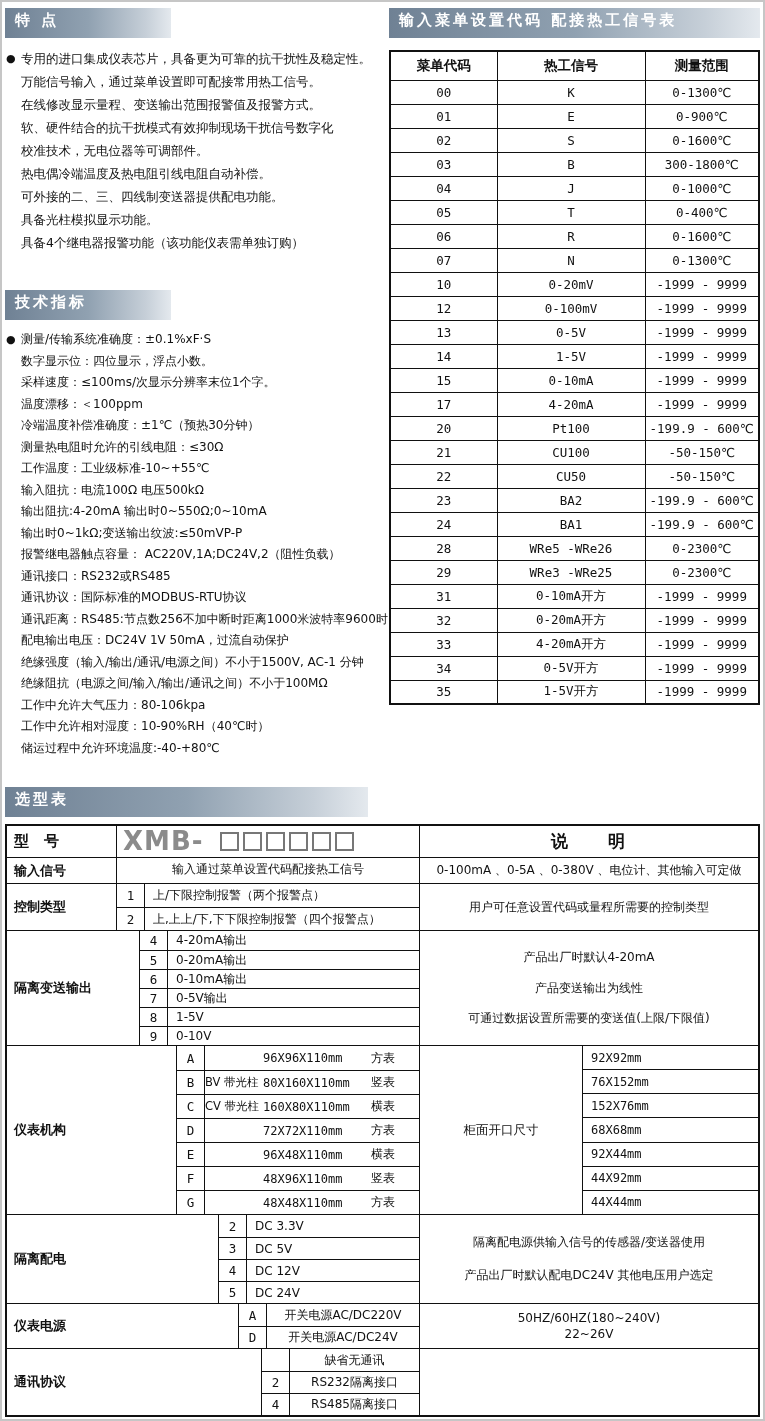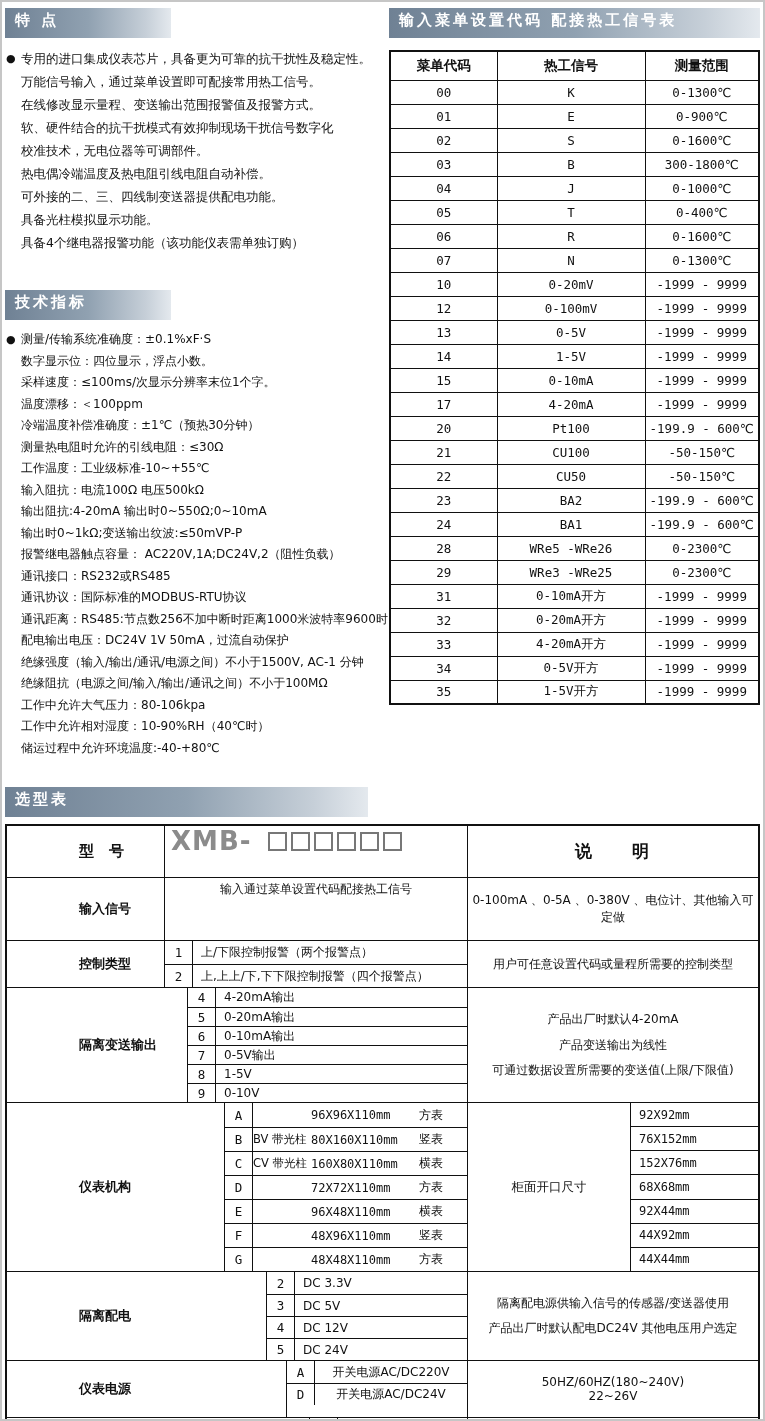--- a/index.html
+++ b/index.html
@@ -18,33 +18,33 @@
   .plist.features{margin-bottom:36px;}
   .plist.tight li{line-height:21.5px;font-size:12px;}
   .sig{width:100%;border-collapse:collapse;border:2px solid #111;margin-top:12px;}
   .sig th{height:29px;border:1px solid #111;font-size:13.5px;background:#fff;}
   .sig td{height:24px;border:1px solid #111;text-align:center;font-family:"DejaVu Sans Mono","DejaVu Sans",monospace;font-size:12.5px;}
   .sig th:nth-child(1){width:107px;}
   .sig th:nth-child(2){width:148px;}
   .sel{margin:0 3px;border:2px solid #111;font-size:12px;}
   .sgrp{display:flex;align-items:stretch;}
   .sgrp + .sgrp{border-top:1px solid #111;}
-  .glabel{flex:0 0 auto;display:flex;align-items:center;padding-left:24px;border-right:1px solid #111;font-weight:bold;font-size:13px;margin-left:48px;}
+  .glabel{flex:0 0 auto;display:flex;align-items:center;padding-left:7px;border-right:1px solid #111;font-weight:bold;font-size:13px;}
   .glabel.big{font-size:15px;}
   .lw110{width:110px;}.lw133{width:133px;}.lw170{width:170px;}.lw212{width:212px;}.lw232{width:232px;}.lw255{width:255px;}
   .gmain{flex:0 0 auto;display:flex;flex-direction:column;}
   .m302{width:302px;}.m279{width:279px;}.m242{width:242px;}.m200{width:200px;}.m180{width:180px;}.m157{width:157px;}
   .r{display:flex;align-items:stretch;}
   .gmain .r + .r{border-top:1px solid #111;}
   .h30{height:30px;}.h23{height:23px;}.h19{height:19px;}.h24{height:24px;}.h22{height:22px;}
   .scode{flex:0 0 28px;border-right:1px solid #111;display:flex;align-items:center;justify-content:center;
          font-family:"DejaVu Sans Mono","DejaVu Sans",monospace;font-size:12.5px;}
   .sdesc{flex:1;display:flex;align-items:center;padding-left:8px;}
   .sdesc.center{justify-content:center;padding-left:0;}
-  .gnote{flex:1;border-left:1px solid #111;display:flex;flex-direction:column;justify-content:space-evenly;align-items:center;text-align:center;padding:14px 4px;}
+  .gnote{flex:1;border-left:1px solid #111;display:flex;flex-direction:column;justify-content:space-evenly;align-items:center;text-align:center;padding:4px 4px;}
   .note-line{display:block;}
   .desc-hdr{font-size:17px;font-weight:bold;letter-spacing:2px;}
   .gmid{flex:0 0 163px;border-left:1px solid #111;display:flex;align-items:center;justify-content:center;font-size:12.5px;}
   .gcut{flex:1;border-left:1px solid #111;display:flex;flex-direction:column;}
   .crow{flex:1;display:flex;align-items:center;padding-left:8px;font-family:"DejaVu Sans Mono","DejaVu Sans",monospace;font-size:12px;}
   .crow + .crow{border-top:1px solid #111;}
   .model-area{padding-left:6px;align-items:center;}
   .xmb{font-size:26px;font-weight:bold;color:#8b8b8b;letter-spacing:1px;margin-right:12px;line-height:1;}
   .mbox{width:19px;height:19px;border:2px solid #777;margin-left:4px;background:#fff;flex:0 0 19px;}
   .mnote{flex:0 0 58px;display:flex;align-items:center;font-size:11.5px;}

